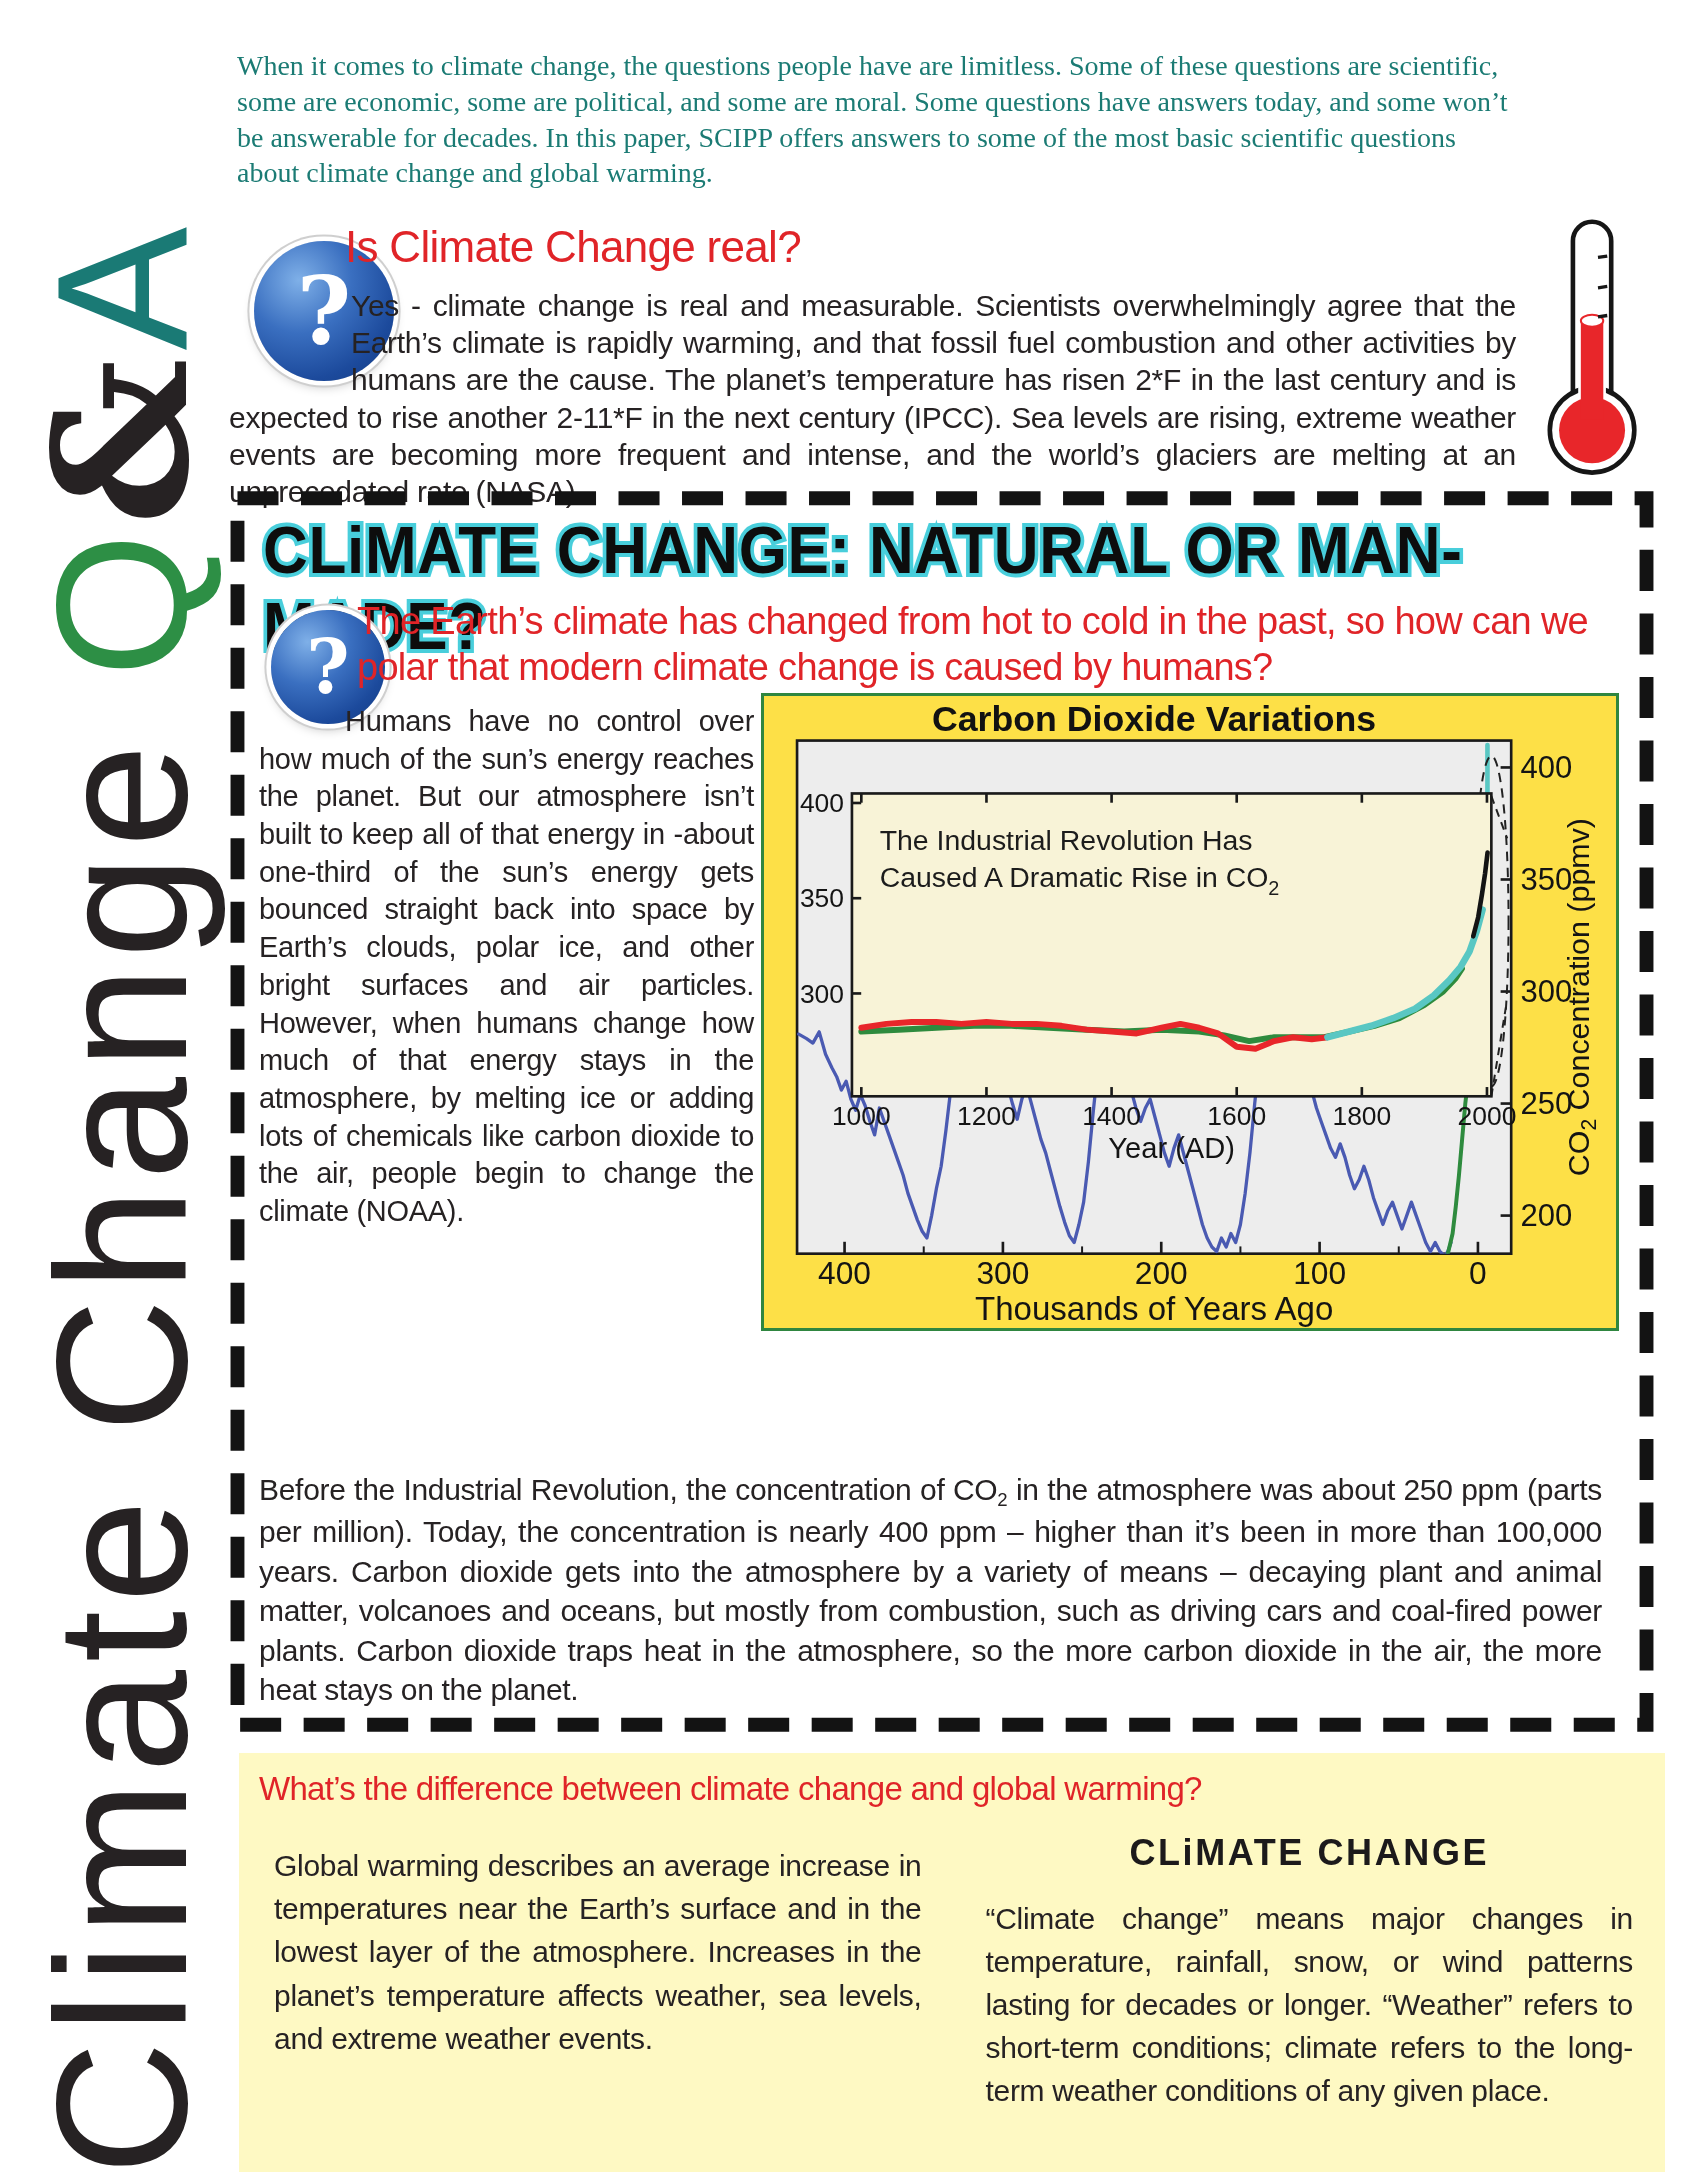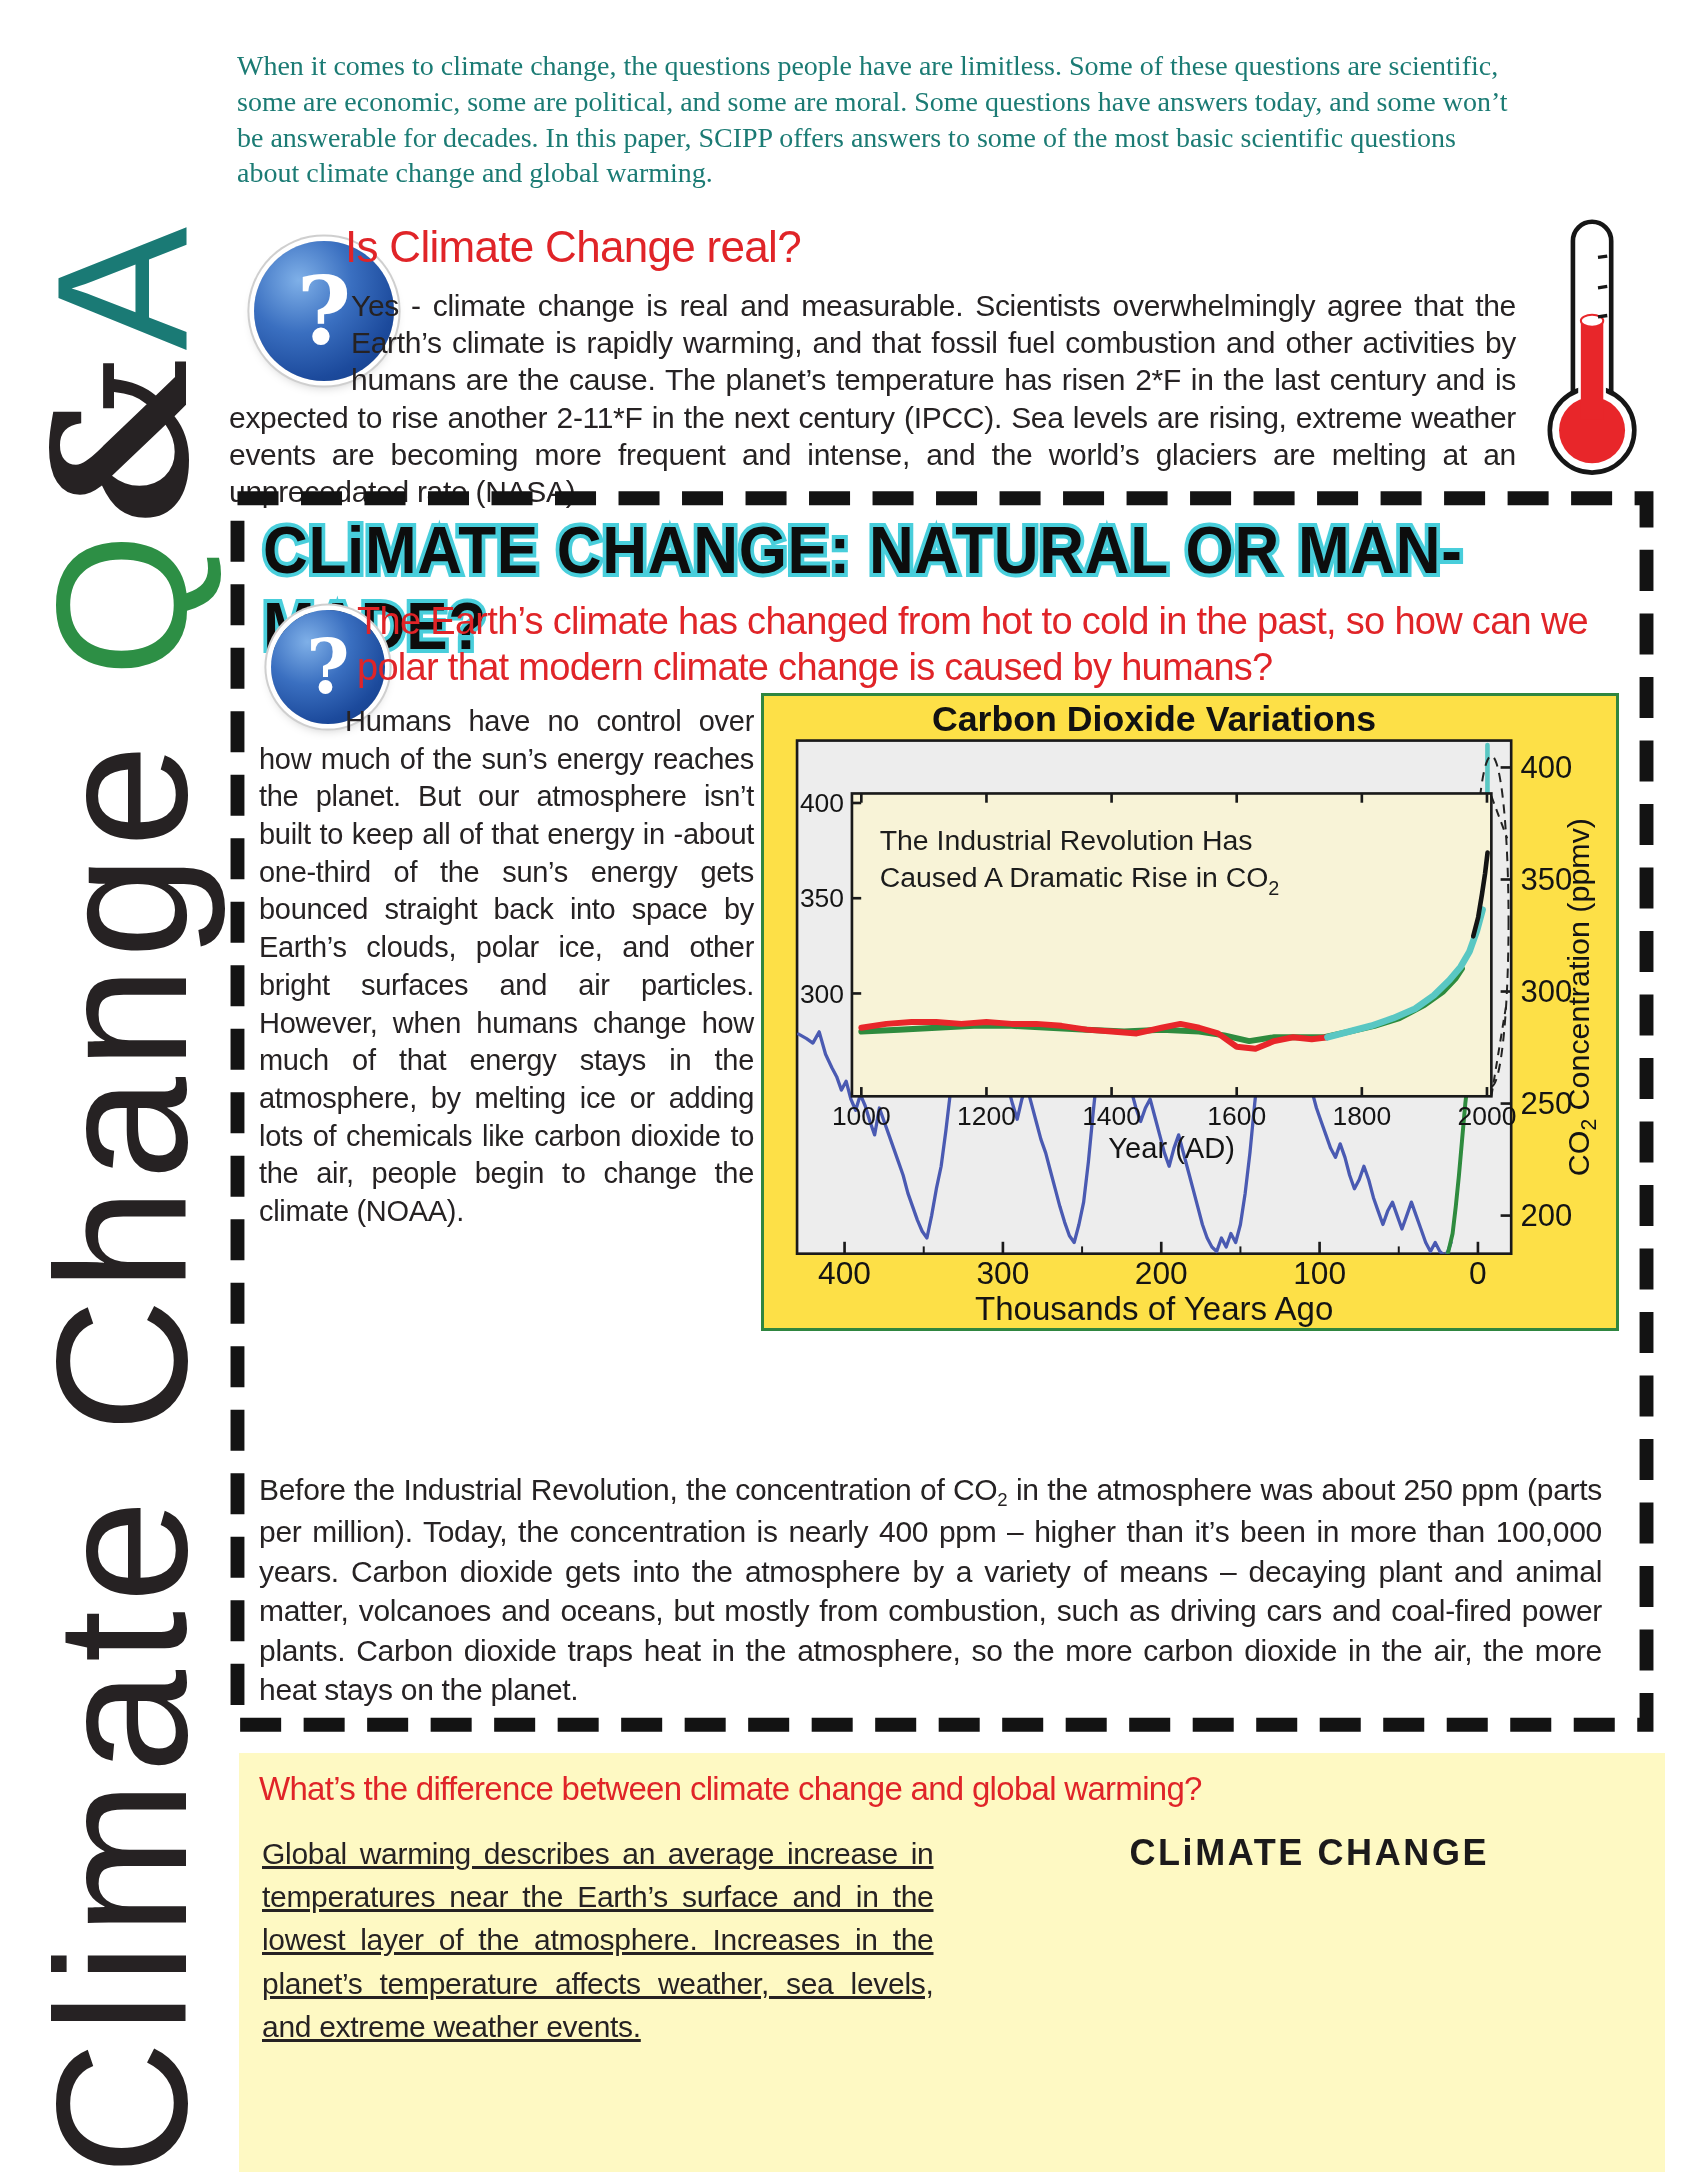--- a/index.html
+++ b/index.html
@@ -47,21 +47,21 @@
   .chart-box{left:761px;top:693px;width:858px;height:638px;background:#fde047;border:3.3px solid #2f8640;box-sizing:border-box;}
   .chart-box svg{display:block;}
   
   .thermo{left:1532px;top:216px;}
   
   .mint{left:239px;top:1753px;width:1426px;height:419px;background:#fef9c3;}
   .mint-heading{left:20px;top:17px;font-size:33px;color:#e02428;letter-spacing:-0.7px;position:absolute;}
   .cols{position:absolute;left:23px;top:79px;width:1383px;display:flex;gap:40px;}
   .col{flex:1;}
   .col-title{text-align:center;font-size:36px;font-weight:bold;letter-spacing:2.6px;color:#1c1a1b;margin-bottom:22.5px;}
-  .col p{margin:0;font-size:30px;line-height:1.44;letter-spacing:-0.3px;text-align:justify;text-decoration:underline;}
+  .col p{margin:12px;font-size:30px;line-height:1.44;letter-spacing:-0.3px;text-align:justify;}
 </style>
 </head>
 <body>
 
 <div class="page">
 
   <div class="vtitle"><span>Climate Change</span> <span class="q">Q</span><span class="amp">&amp;</span><span class="a">A</span></div>
 
   <div class="abs intro">When it comes to climate change, the questions people have are limitless. Some of these questions are scientific, some are economic, some are political, and some are moral. Some questions have answers today, and some won’t be answerable for decades. In this paper, SCIPP offers answers to some of the most basic scientific questions about climate change and global warming.</div>
 
@@ -184,18 +184,19 @@
   <div class="abs para-box p-before justify"><span>Before the Industrial Revolution, the concentration of CO</span><span class="sub">2</span><span> in the atmosphere was about 250 ppm (parts per million). Today, the concentration is nearly 400 ppm – higher than it’s been in more than 100,000 years. Carbon dioxide gets into the atmosphere by a variety of means – decaying plant and animal matter, volcanoes and oceans, but mostly from combustion, such as driving cars and coal-fired power plants. Carbon dioxide traps heat in the atmosphere, so the more carbon dioxide in the air, the more heat stays on the planet.</span></div>
 
   <div class="abs mint">
     <div class="mint-heading">What’s the difference between climate change and global warming?</div>
     <div class="cols">
       <div class="col">
         <p>Global warming describes an average increase in temperatures near the Earth’s surface and in the lowest layer of the atmosphere. Increases in the planet’s temperature affects weather, sea levels, and extreme weather events.</p>
       </div>
       <div class="col">
         <div class="col-title">CLiMATE CHANGE</div>
+        <p>“Climate change” means major changes in temperature, rainfall, snow, or wind patterns lasting for decades or longer. “Weather” refers to short-term conditions; climate refers to the long-term weather conditions of any given place.</p>
       </div>
     </div>
   </div>
 
 </div>
 
 
 </body></html>

